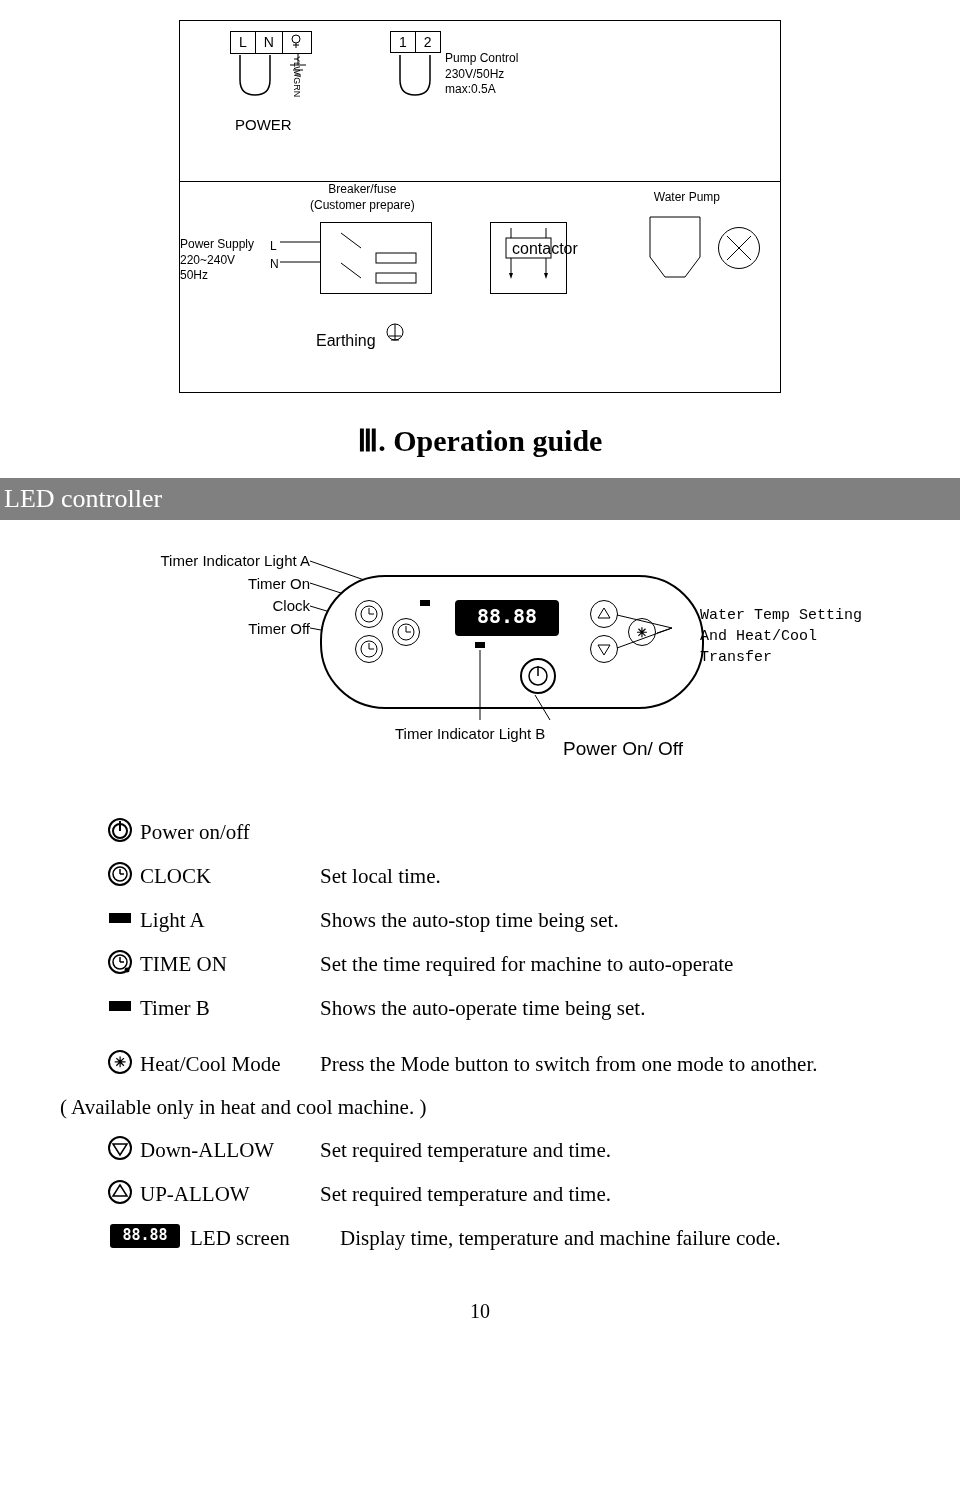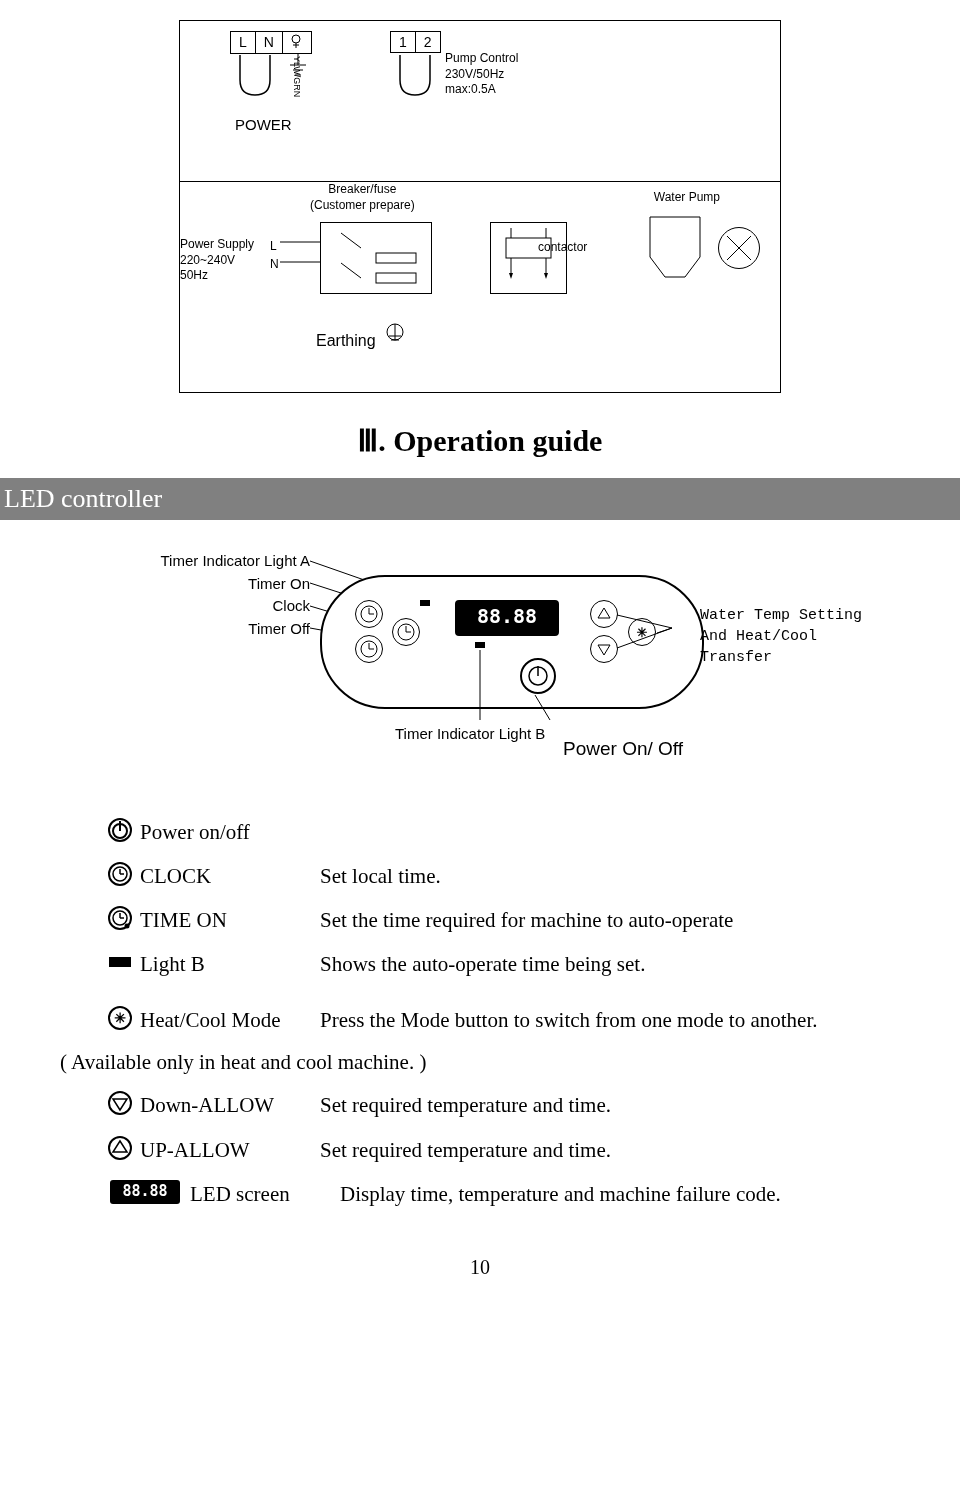--- a/index.html
+++ b/index.html
@@ -103,23 +103,23 @@
   }
   .ln-small {
     position: absolute;
     left: 90px;
     top: 55px;
     font-size: 12px;
     line-height: 1.5;
   }
   .contactor-label {
     position: absolute;
-    left: 358px;
+    left: 332px;
     top: 58px;
-    font-size: 12px;
+    font-size: 16px;
   }
   .earthing-label {
     position: absolute;
     left: 136px;
     top: 150px;
     font-size: 16px;
   }
   .sch-box {
     position: absolute;
     border: 1px solid #000;
@@ -478,40 +478,47 @@
             <circle cx="13" cy="13" r="7" fill="none" stroke="#000" stroke-width="1.5"></circle>
             <line x1="13" y1="13" x2="13" y2="8" stroke="#000" stroke-width="1.5"></line>
             <line x1="13" y1="13" x2="17" y2="13" stroke="#000" stroke-width="1.5"></line>
           </svg>
       </div>
       <div class="desc-label">CLOCK</div>
       <div class="desc-text">Set local time.</div>
     </div>
 
 
+    <div class="desc-row">
+      <div class="desc-icon">
+        <span class="black-rect"></span>
+      </div>
+      <div class="desc-label">Light A</div>
+      <div class="desc-text">Shows the auto-stop time being set.</div>
+    </div>
 
     <div class="desc-row">
       <div class="desc-icon">
         <svg class="icon" viewBox="0 0 26 26">
             <circle cx="13" cy="13" r="11" fill="none" stroke="#000" stroke-width="2"></circle>
             <circle cx="13" cy="13" r="7" fill="none" stroke="#000" stroke-width="1.5"></circle>
             <line x1="13" y1="13" x2="13" y2="8" stroke="#000" stroke-width="1.5"></line>
             <line x1="13" y1="13" x2="17" y2="13" stroke="#000" stroke-width="1.5"></line>
             <circle cx="20" cy="21" r="2.5" fill="#000"></circle>
           </svg>
       </div>
       <div class="desc-label">TIME ON</div>
       <div class="desc-text">Set the time required for machine to auto-operate</div>
     </div>
 
     <div class="desc-row">
       <div class="desc-icon">
         <span class="black-rect"></span>
       </div>
-      <div class="desc-label">Light B</div>
+      <div class="desc-label">Timer B</div>
       <div class="desc-text">Shows the auto-operate time being set.</div>
     </div>
 
     <div class="desc-row" style="margin-top:12px">
       <div class="desc-icon">
         <svg class="icon" viewBox="0 0 26 26">
             <circle cx="13" cy="13" r="11" fill="none" stroke="#000" stroke-width="2"></circle>
             <text x="13" y="18" text-anchor="middle" font-size="14" font-weight="bold">✳</text>
           </svg>
       </div>

